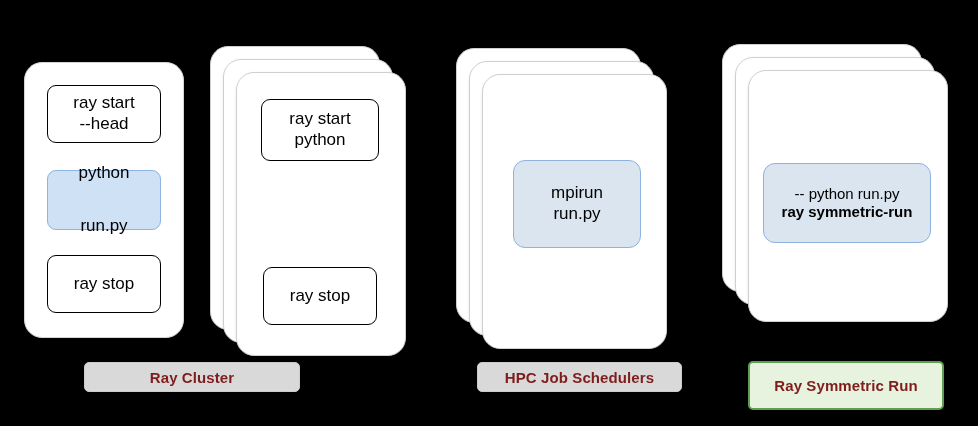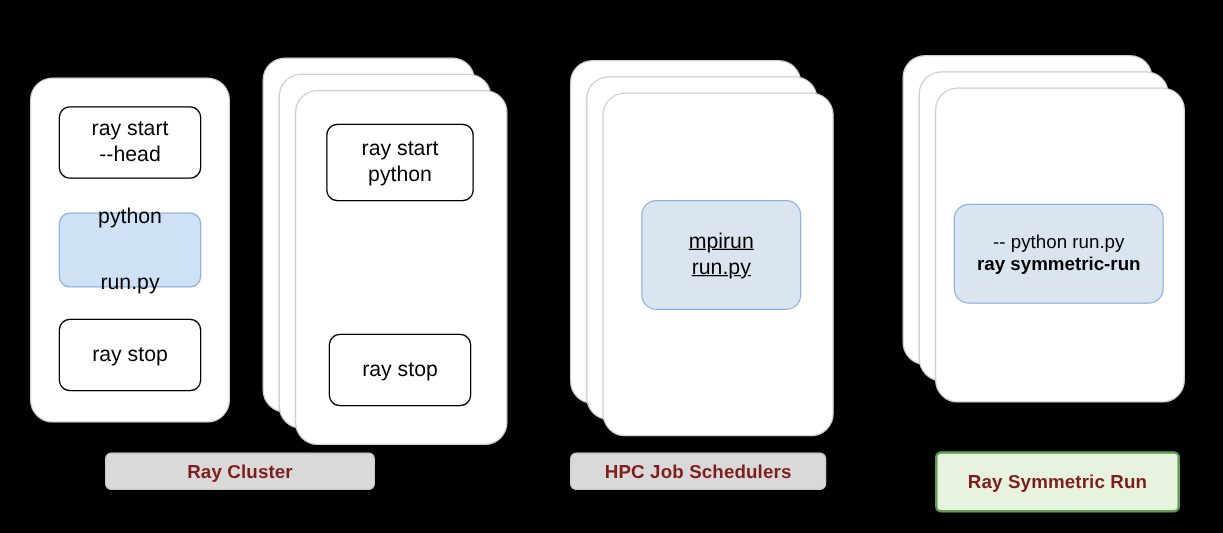--- a/index.html
+++ b/index.html
@@ -119,26 +119,26 @@
   </div>
 
   <div class="group-label grey" style="left:84px; top:362px; width:216px; height:30px;">
     <span>Ray Cluster</span>
   </div>
 
   <div class="node-card plain" style="left:456px; top:48px; width:185px; height:275px; z-index:1;"></div>
   <div class="node-card plain" style="left:469px; top:61px; width:185px; height:275px; z-index:2;"></div>
   <div class="node-card plain" style="left:482px; top:74px; width:185px; height:275px; z-index:3;"></div>
 
-  <div class="cmd-box blue-pale" style="left:513px; top:160px; width:128px; height:88px; z-index:4; border-radius:12px;text-decoration:underline;">
+  <div class="cmd-box blue-pale" style="left:513px; top:160px; width:128px; height:88px; z-index:4; border-radius:12px;">
     <span class="cmd-line">mpirun</span>
     <span class="cmd-line">run.py</span>
   </div>
 
-  <div class="group-label grey" style="left:456px; top:362px; width:205px; height:30px;">
+  <div class="group-label grey" style="left:477px; top:362px; width:205px; height:30px;">
     <span>HPC Job Schedulers</span>
   </div>
 
   <div class="node-card plain" style="left:722px; top:44px; width:200px; height:248px; z-index:1;"></div>
   <div class="node-card plain" style="left:735px; top:57px; width:200px; height:248px; z-index:2;"></div>
   <div class="node-card plain" style="left:748px; top:70px; width:200px; height:252px; z-index:3;"></div>
 
   <div class="cmd-box blue-pale" style="left:763px; top:163px; width:168px; height:80px; z-index:4; border-radius:12px;">
     <span class="cmd-line sub">-- python run.py</span>
     <span class="cmd-line bold">ray symmetric-run</span>

